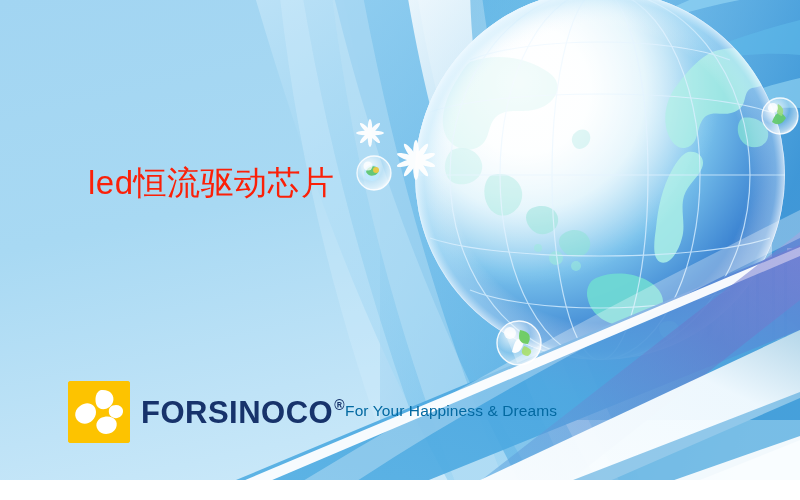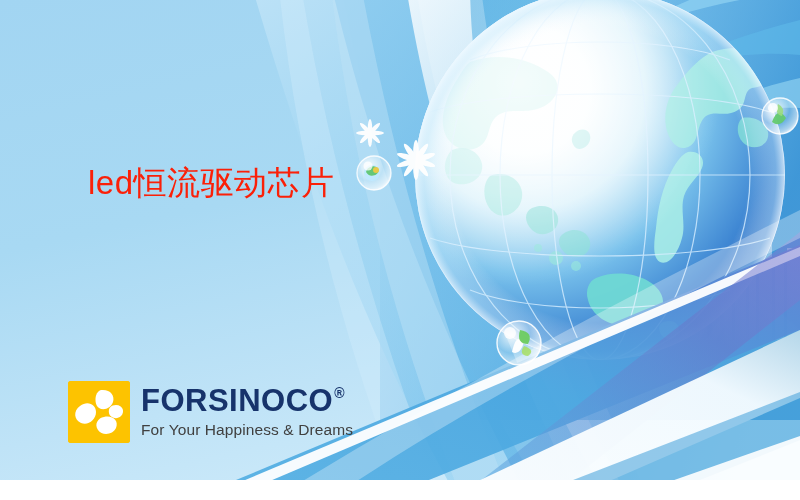--- a/index.html
+++ b/index.html
@@ -69,21 +69,21 @@
     height: 62px;
     background: #fdc300;
     border-radius: 3px;
     position: relative;
     flex: 0 0 auto;
   }
   .logo-mark svg { display: block; }
   .logo-text {
     margin-left: 11px;
     display: flex;
-    flex-direction: column;
+    flex-direction: row;
     justify-content: center;
   }
   .logo-word {
     font-family: "Liberation Sans", sans-serif;
     font-weight: bold;
     font-size: 31px;
     color: #17336b;
     letter-spacing: 0.5px;
     line-height: 1;
     white-space: nowrap;
@@ -92,21 +92,21 @@
   }
   .logo-reg {
     font-size: 14px;
     line-height: 1;
     margin-left: 1px;
     margin-top: 1px;
   }
   .logo-tagline {
     font-family: "Liberation Sans", sans-serif;
     font-size: 15.5px;
-    color: #404040;
+    color: #0369a1;
     letter-spacing: 0.1px;
     margin-top: 5px;
     white-space: nowrap;
   }
 </style>
 </head>
 <body>
 
 <div id="stage">
 

